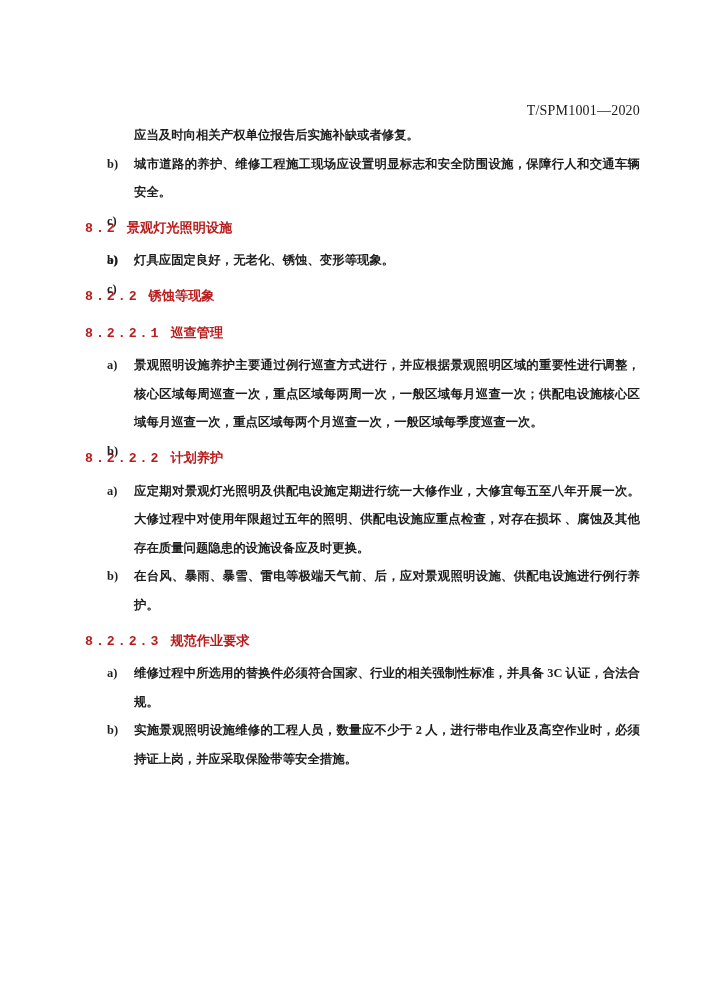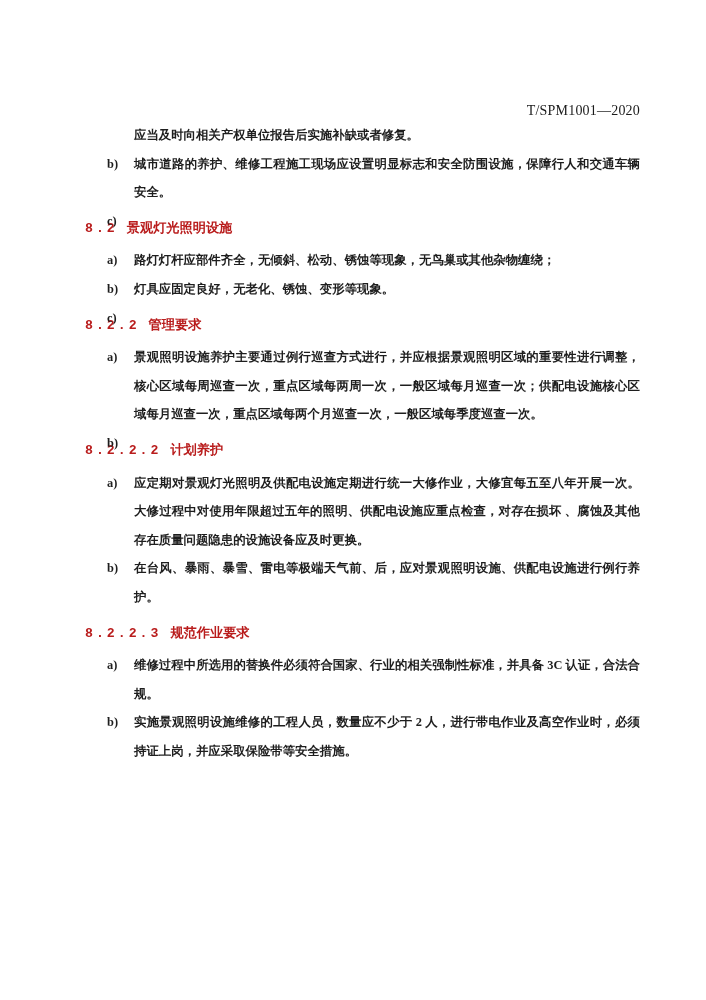--- a/index.html
+++ b/index.html
@@ -75,24 +75,25 @@
 <body>
 
 <div class="page">
   <div class="content">
     <div class="doc-header">T/SPM1001—2020</div>
     <div id="body-blocks">
         <p class="para cont">应当及时向相关产权单位报告后实施补缺或者修复。</p>
         <div class="list-item"><span class="marker">b)</span><span class="li-text">城市道路的养护、维修工程施工现场应设置明显标志和安全防围设施，保障行人和交通车辆安全。</span></div>
         <div class="list-item"><span class="marker">c)</span></div>
         <div class="sec-heading"><span class="sec-num">8.2</span><span class="sec-title">景观灯光照明设施</span></div>
-        <div class="list-item"><span class="marker">a)</span><span class="li-text">路灯灯杆应部件齐全，无倾斜、松动、锈蚀等现象，无鸟巢或其他杂物缠绕；</span></div>
+        <div class="list-item"><span class="marker">a)</span></div>
         <div class="list-item"><span class="marker">b)</span><span class="li-text">灯具应固定良好，无老化、锈蚀、变形等现象。</span></div>
         <div class="list-item"><span class="marker">c)</span></div>
-        <div class="sec-heading"><span class="sec-num">8.2.2</span><span class="sec-title">管理要求</span></div>
+        <div class="sec-heading"><span class="sec-num">8.2.2</span><span class="sec-title">锈蚀等现象</span></div>
+        <div class="sec-heading"><span class="sec-num">8.2.2.1</span><span class="sec-title">巡查管理</span></div>
         <div class="list-item"><span class="marker">a)</span><span class="li-text">景观照明设施养护主要通过例行巡查方式进行，并应根据景观照明区域的重要性进行调整，核心区域每周巡查一次，重点区域每两周一次，一般区域每月巡查一次；供配电设施核心区域每月巡查一次，重点区域每两个月巡查一次，一般区域每季度巡查一次。</span></div>
         <div class="list-item"><span class="marker">b)</span></div>
         <div class="sec-heading"><span class="sec-num">8.2.2.2</span><span class="sec-title">计划养护</span></div>
         <div class="list-item"><span class="marker">a)</span><span class="li-text">应定期对景观灯光照明及供配电设施定期进行统一大修作业，大修宜每五至八年开展一次。大修过程中对使用年限超过五年的照明、供配电设施应重点检查，对存在损坏 、腐蚀及其他存在质量问题隐患的设施设备应及时更换。</span></div>
         <div class="list-item"><span class="marker">b)</span><span class="li-text">在台风、暴雨、暴雪、雷电等极端天气前、后，应对景观照明设施、供配电设施进行例行养护。</span></div>
         <div class="sec-heading"><span class="sec-num">8.2.2.3</span><span class="sec-title">规范作业要求</span></div>
         <div class="list-item"><span class="marker">a)</span><span class="li-text">维修过程中所选用的替换件必须符合国家、行业的相关强制性标准，并具备 3C 认证，合法合规。</span></div>
         <div class="list-item"><span class="marker">b)</span><span class="li-text">实施景观照明设施维修的工程人员，数量应不少于 2 人，进行带电作业及高空作业时，必须持证上岗，并应采取保险带等安全措施。</span></div>
       </div>
   </div>

